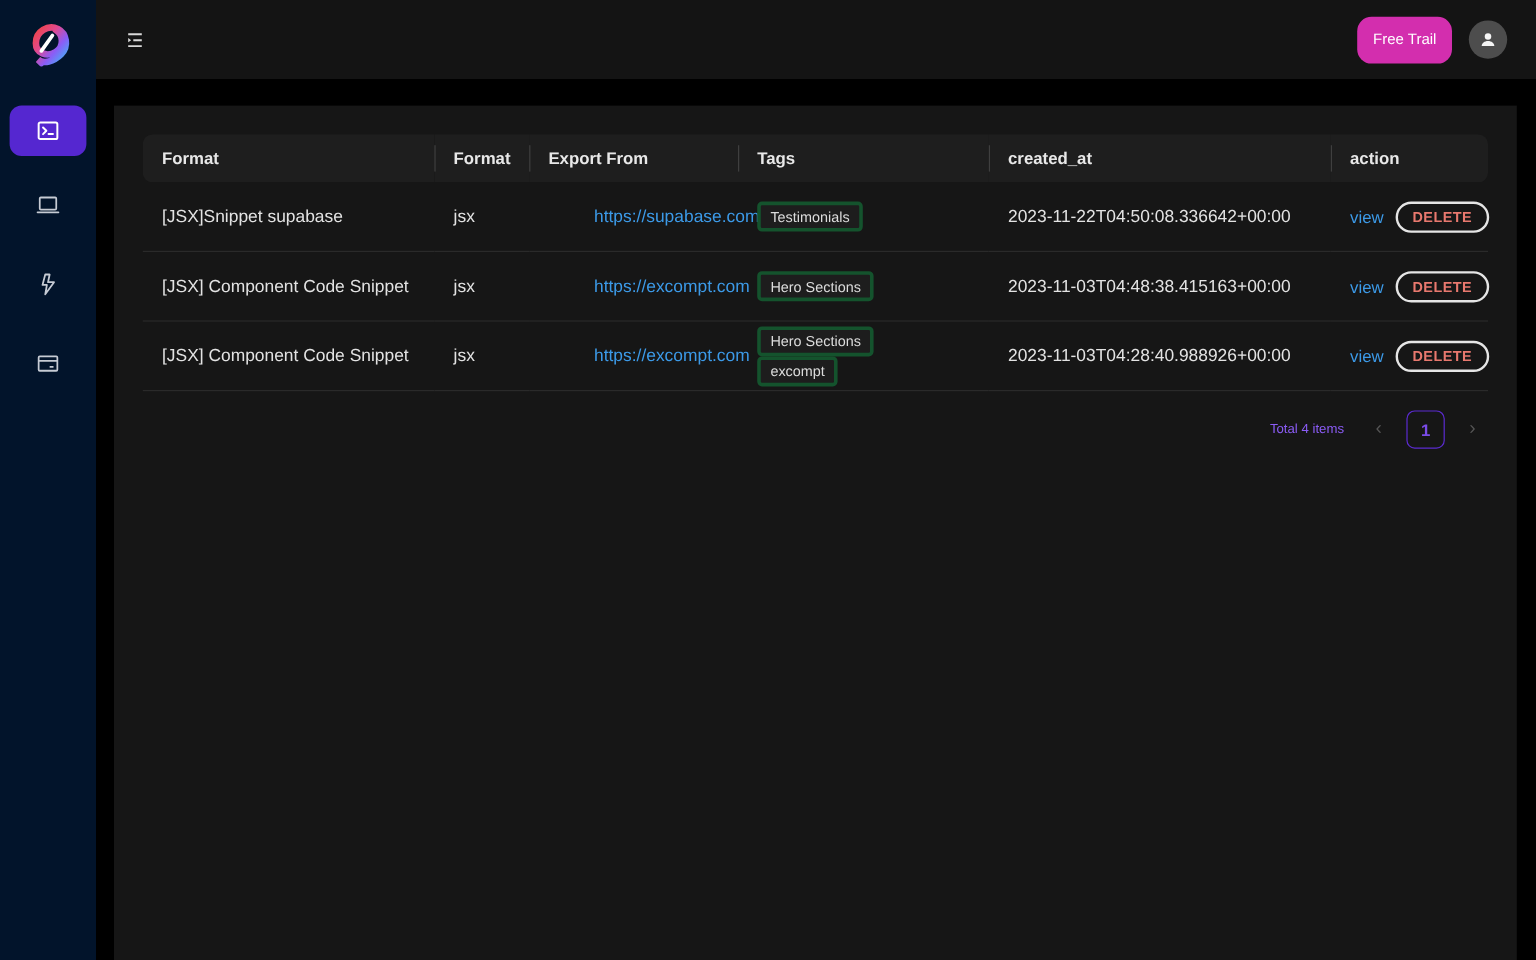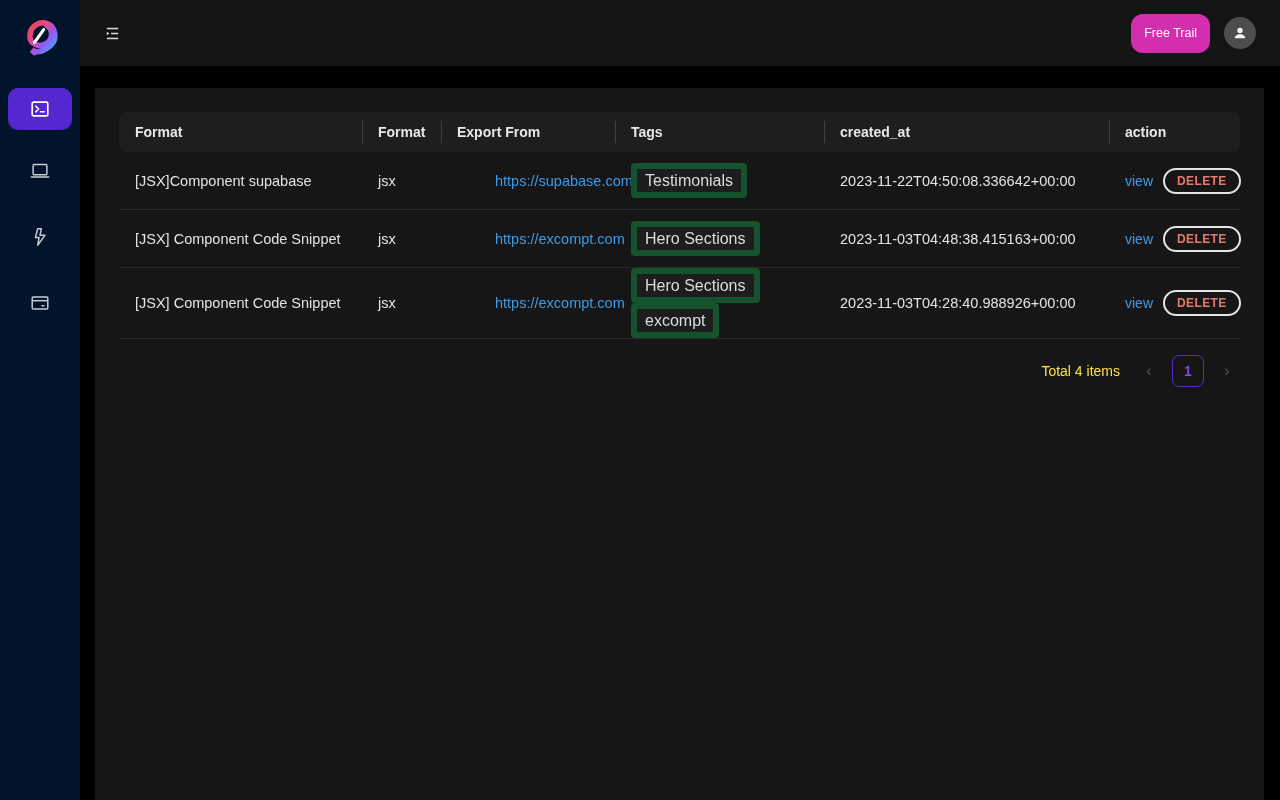--- a/index.html
+++ b/index.html
@@ -64,39 +64,39 @@
     transform: translateY(-50%); width: 1px; height: 22px; background: #3f3f3f;
   }
   tbody td {
     height: 57px; padding: 0 16px; font-size: 14.5px; color: #e3e3e3;
     border-bottom: 1px solid #2a2a2a; vertical-align: middle;
   }
   tbody tr.hovered { background: #1f1f1f; }
 
   .link { color: #3c9ae8; text-decoration: none; cursor: pointer; margin-left: 38px; }
   .tag {
-    display: inline-block; padding: 2.5px 8px; font-size: 16px; color: #dcdcdc;
-    background: #1d1d1d; border: 6px solid #14532d; border-radius: 4px;
+    display: inline-block; padding: 2.5px 8px; font-size: 12px; color: #dcdcdc;
+    background: #1d1d1d; border: 3px solid #14532d; border-radius: 4px;
     margin-right: 8px; white-space: nowrap; cursor: default;
   }
   .action-cell { display: flex; align-items: center; gap: 10px; height: 57px; }
   .view-link { color: #3c9ae8; font-size: 14px; cursor: pointer; }
   .delete-btn {
     background: transparent; color: #e8786e; border: 2px solid #e5e5e5;
     border-radius: 999px; padding: 4px 12px; font-size: 12px; font-weight: 700;
     letter-spacing: 0.4px; cursor: pointer;
     font-family: "Liberation Sans", sans-serif;
   }
 
   
   .pagination {
     width: 1121px; margin-top: 16px;
     display: flex; align-items: center; justify-content: flex-end; gap: 10px;
   }
-  .total-text { font-size: 14px; color: #fde047; margin-right: 6px; }
+  .total-text { font-size: 11px; color: #8b5cf6; margin-right: 6px; }
   .page-arrow {
     width: 26px; height: 32px; display: flex; align-items: center; justify-content: center;
     color: #555; font-size: 16px; cursor: default; user-select: none;
   }
   .page-num {
     width: 32px; height: 32px; border: 1px solid #5b2bd0; border-radius: 7px;
     display: flex; align-items: center; justify-content: center;
     color: #7a4be8; font-size: 14px; font-weight: 600; cursor: pointer;
     background: transparent;
   }
@@ -188,21 +188,21 @@
             <th>Format</th>
             <th>Format</th>
             <th>Export From</th>
             <th>Tags</th>
             <th>created_at</th>
             <th>action</th>
           </tr>
         </thead>
         <tbody>
           <tr>
-            <td>[JSX]Component supabase</td>
+            <td>[JSX]Snippet supabase</td>
             <td>jsx</td>
             <td><a class="link">https://supabase.com</a></td>
             <td><span class="tag">Testimonials</span></td>
             <td>2023-11-22T04:50:08.336642+00:00</td>
             <td>
               <div class="action-cell">
                 <span class="view-link">view</span>
                 <button class="delete-btn">DELETE</button>
               </div>
             </td>

